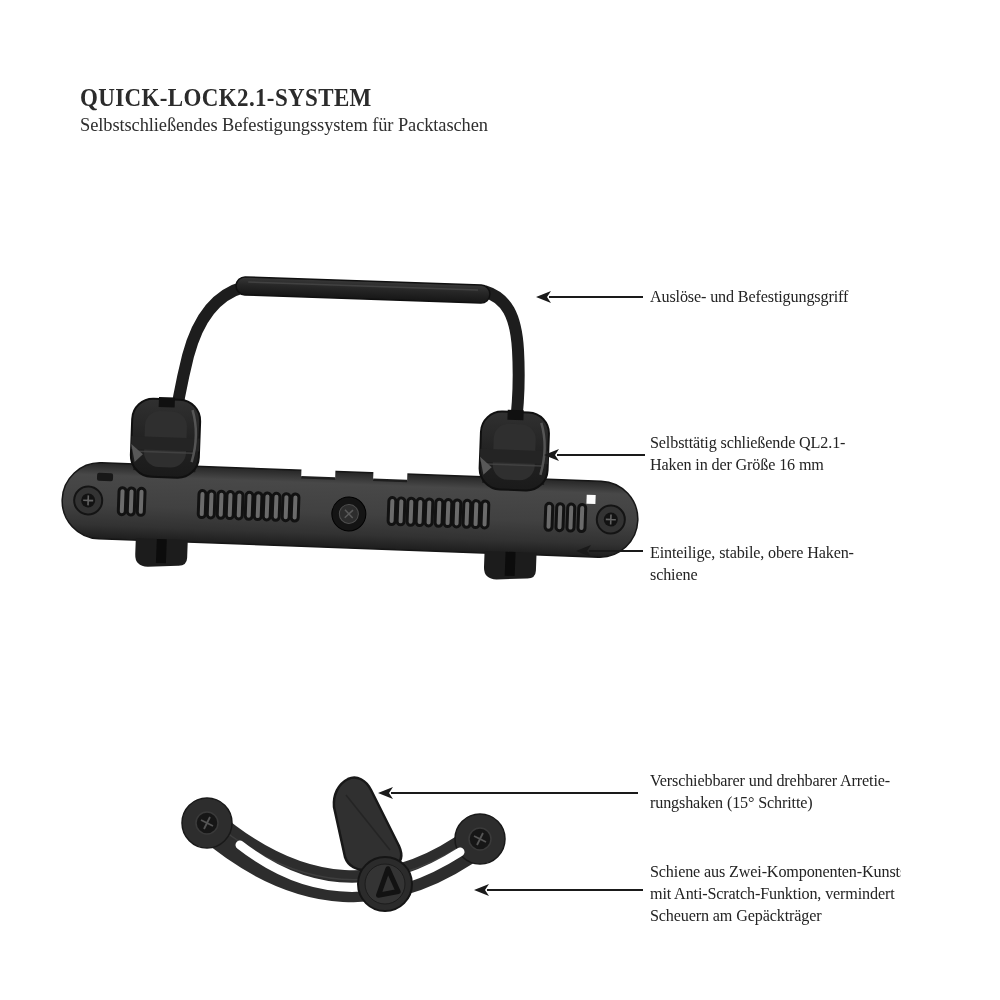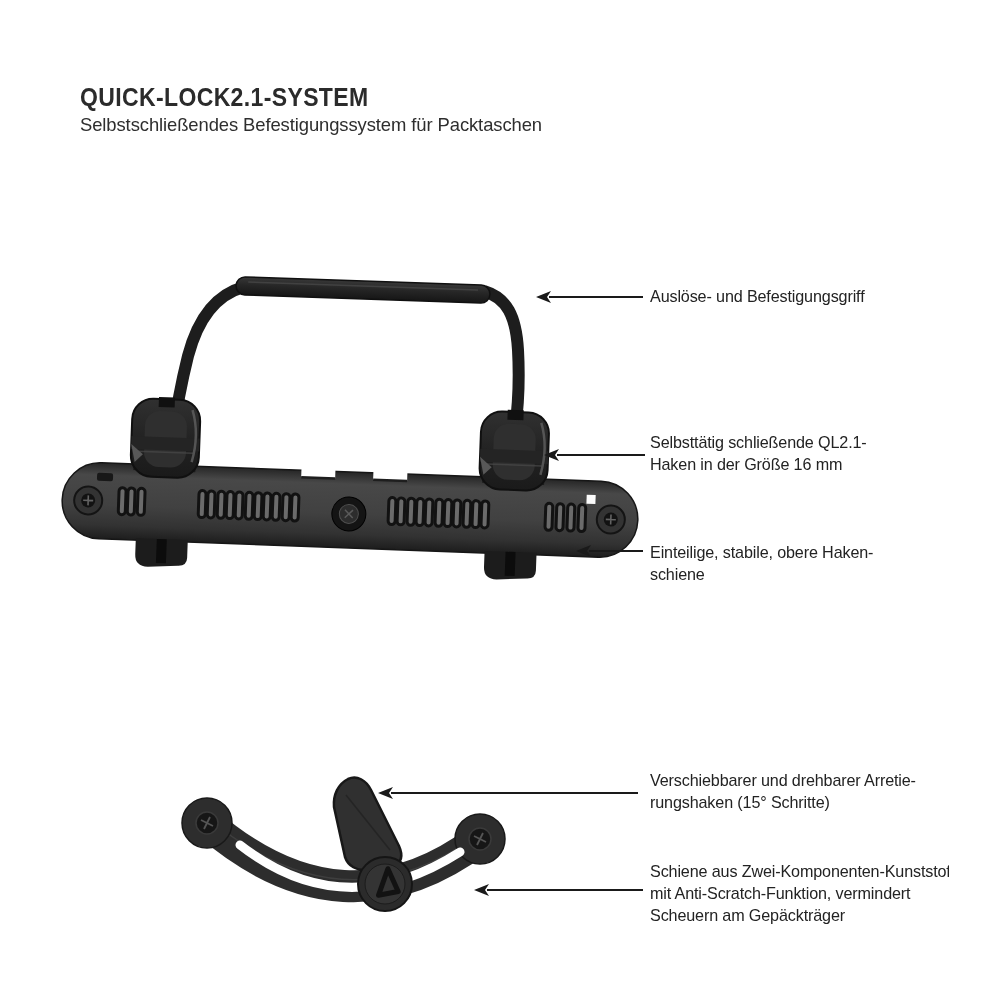--- a/index.html
+++ b/index.html
@@ -1,18 +1,18 @@
 <!DOCTYPE html>
 <html><head>
 <meta charset="utf-8">
 <style>
   html,body{margin:0;padding:0;background:#ffffff;}
   #canvas{
     position:relative;width:901px;height:1000px;background:#ffffff;overflow:hidden;
-    font-family:Liberation Sans, sans-serif;color:#242424;padding-left:48px;
+    font-family:Liberation Serif, serif;color:#242424;
   }
   #figure-svg{position:absolute;left:0;top:0;width:1000px;height:1000px;}
   .header{position:absolute;left:80px;top:84px;}
   .title{
     margin:0;font-size:25px;line-height:27px;font-weight:700;letter-spacing:.4px;
     color:#2b2b2b;transform:scaleX(.92);transform-origin:left top;white-space:nowrap;
   }
   .subtitle{
     margin:2px 0 0 0;font-size:19px;line-height:24px;font-weight:400;color:#2e2e2e;
     transform:scaleX(.97);transform-origin:left top;white-space:nowrap;letter-spacing:-.1px;

